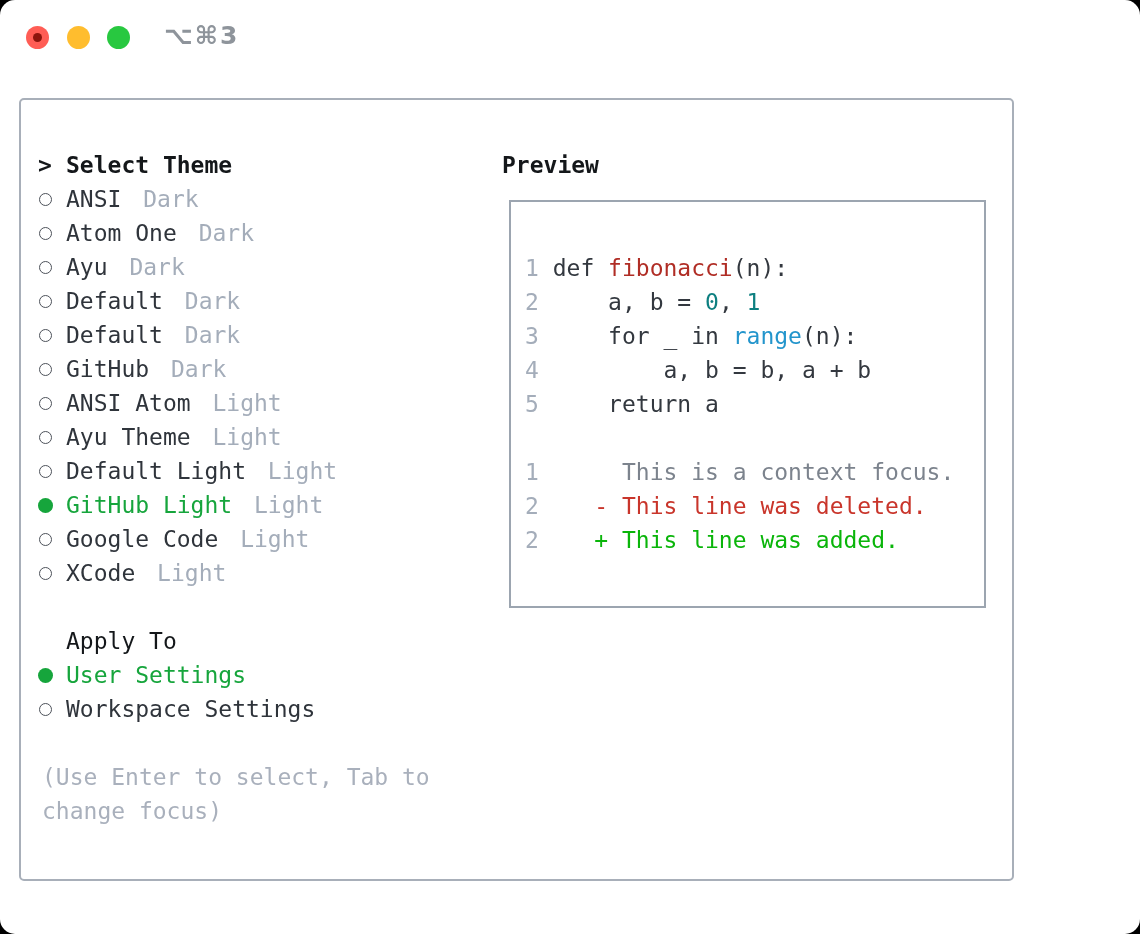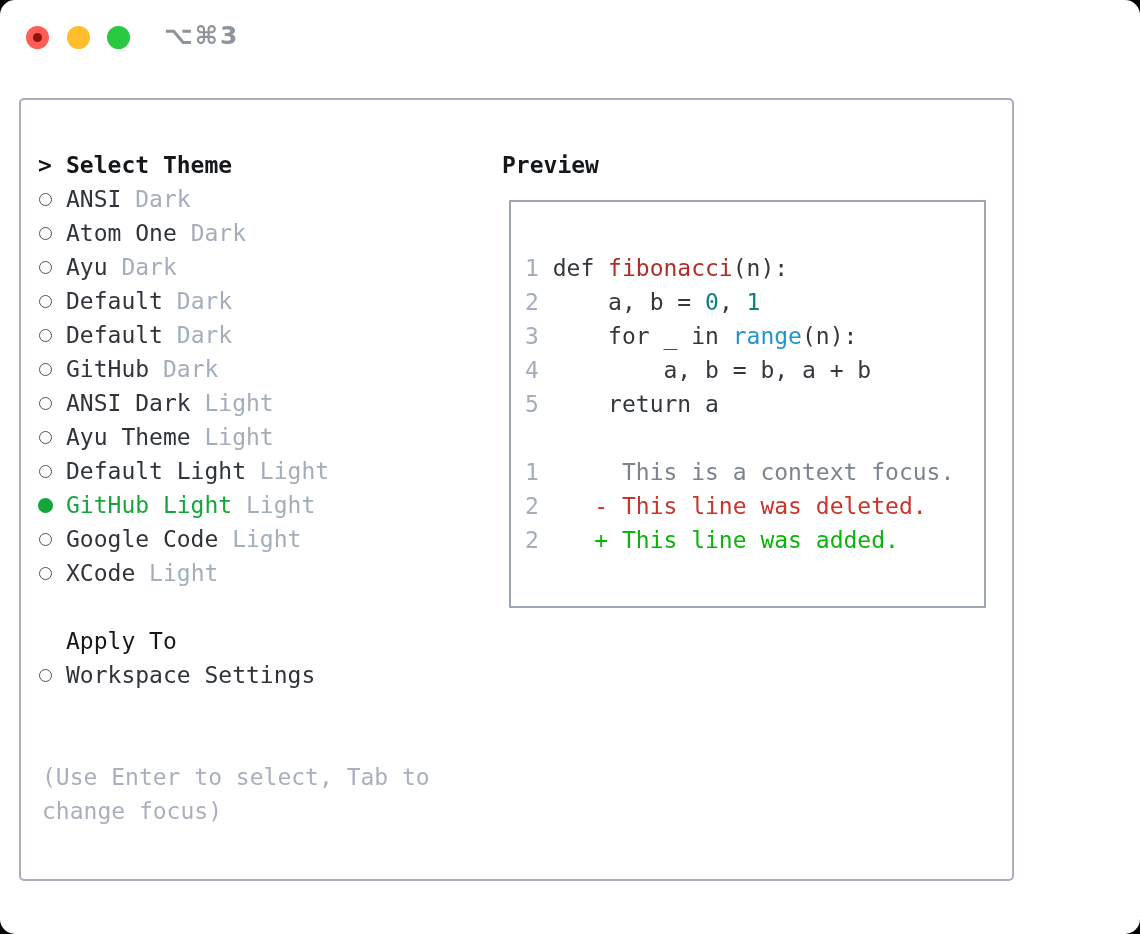--- a/index.html
+++ b/index.html
@@ -23,21 +23,21 @@
          border:2px solid var(--panel-border);border-radius:5px;background:#fff;}
 
   .row{display:flex;align-items:center;height:34px;font-size:23px;white-space:pre;}
   .bullet-cell{width:28px;flex:0 0 28px;display:flex;align-items:center;}
   .radio{width:13px;height:13px;border-radius:50%;border:1.5px solid var(--radio-outline);
          box-sizing:border-box;margin-left:1px;}
   .radio.on{width:15px;height:15px;border:none;background:var(--accent-green);margin-left:0;}
   .prompt{font-weight:700;color:var(--header-text);}
   .t-name{color:var(--item-text);}
   .t-name.sel{color:var(--accent-green);}
-  .t-tag{color:var(--muted);}
+  .t-tag{color:var(--muted);margin-left:8px;}
   .hdr{font-weight:700;color:var(--header-text);}
   .plain-hdr{color:var(--header-text);text-align:right;}
 
   .left-col{position:absolute;left:17px;top:48px;}
   .apply-col{position:absolute;left:17px;top:524px;}
   .hint{position:absolute;left:21px;top:660px;width:455px;font-size:23px;line-height:34px;
         color:var(--hint);white-space:pre-wrap;}
 
   
   .preview-title{position:absolute;left:481px;top:48px;height:34px;display:flex;align-items:center;
@@ -69,29 +69,30 @@
 
     <div class="panel">
       <div class="left-col" id="theme-list">
           <div class="row"><span class="bullet-cell"><span class="prompt">&gt;</span></span><span class="hdr">Select Theme</span></div>
           <div class="row"><span class="bullet-cell"><span class="radio"></span></span><span class="t-name">ANSI</span><span class="t-tag"> Dark</span></div>
           <div class="row"><span class="bullet-cell"><span class="radio"></span></span><span class="t-name">Atom One</span><span class="t-tag"> Dark</span></div>
           <div class="row"><span class="bullet-cell"><span class="radio"></span></span><span class="t-name">Ayu</span><span class="t-tag"> Dark</span></div>
           <div class="row"><span class="bullet-cell"><span class="radio"></span></span><span class="t-name">Default</span><span class="t-tag"> Dark</span></div>
           <div class="row"><span class="bullet-cell"><span class="radio"></span></span><span class="t-name">Default</span><span class="t-tag"> Dark</span></div>
           <div class="row"><span class="bullet-cell"><span class="radio"></span></span><span class="t-name">GitHub</span><span class="t-tag"> Dark</span></div>
-          <div class="row"><span class="bullet-cell"><span class="radio"></span></span><span class="t-name">ANSI Dark</span><span class="t-tag"> Light</span></div>
+          <div class="row"><span class="bullet-cell"><span class="radio"></span></span><span class="t-name">ANSI Atom</span><span class="t-tag"> Light</span></div>
           <div class="row"><span class="bullet-cell"><span class="radio"></span></span><span class="t-name">Ayu Theme</span><span class="t-tag"> Light</span></div>
           <div class="row"><span class="bullet-cell"><span class="radio"></span></span><span class="t-name">Default Light</span><span class="t-tag"> Light</span></div>
           <div class="row"><span class="bullet-cell"><span class="radio on"></span></span><span class="t-name sel">GitHub Light</span><span class="t-tag"> Light</span></div>
           <div class="row"><span class="bullet-cell"><span class="radio"></span></span><span class="t-name">Google Code</span><span class="t-tag"> Light</span></div>
           <div class="row"><span class="bullet-cell"><span class="radio"></span></span><span class="t-name">XCode</span><span class="t-tag"> Light</span></div>
         </div>
       <div class="apply-col" id="apply-block">
           <div class="row"><span class="bullet-cell"></span><span class="plain-hdr">Apply To</span></div>
+          <div class="row"><span class="bullet-cell"><span class="radio on"></span></span><span class="t-name sel">User Settings</span></div>
           <div class="row"><span class="bullet-cell"><span class="radio"></span></span><span class="t-name">Workspace Settings</span></div>
         </div>
       <div class="hint">(Use Enter to select, Tab to change focus)</div>
 
       <div class="preview-title">Preview</div>
       <div class="preview-box" id="preview-box">
           <div class="code-line"><span class="seg-num">1 </span><span class="seg-code">def </span><span class="seg-func">fibonacci</span><span class="seg-code">(n):</span></div>
           <div class="code-line"><span class="seg-num">2 </span><span class="seg-code">    a, b = </span><span class="seg-lit">0</span><span class="seg-code">, </span><span class="seg-lit">1</span></div>
           <div class="code-line"><span class="seg-num">3 </span><span class="seg-code">    for _ in </span><span class="seg-builtin">range</span><span class="seg-code">(n):</span></div>
           <div class="code-line"><span class="seg-num">4 </span><span class="seg-code">        a, b = b, a + b</span></div>

